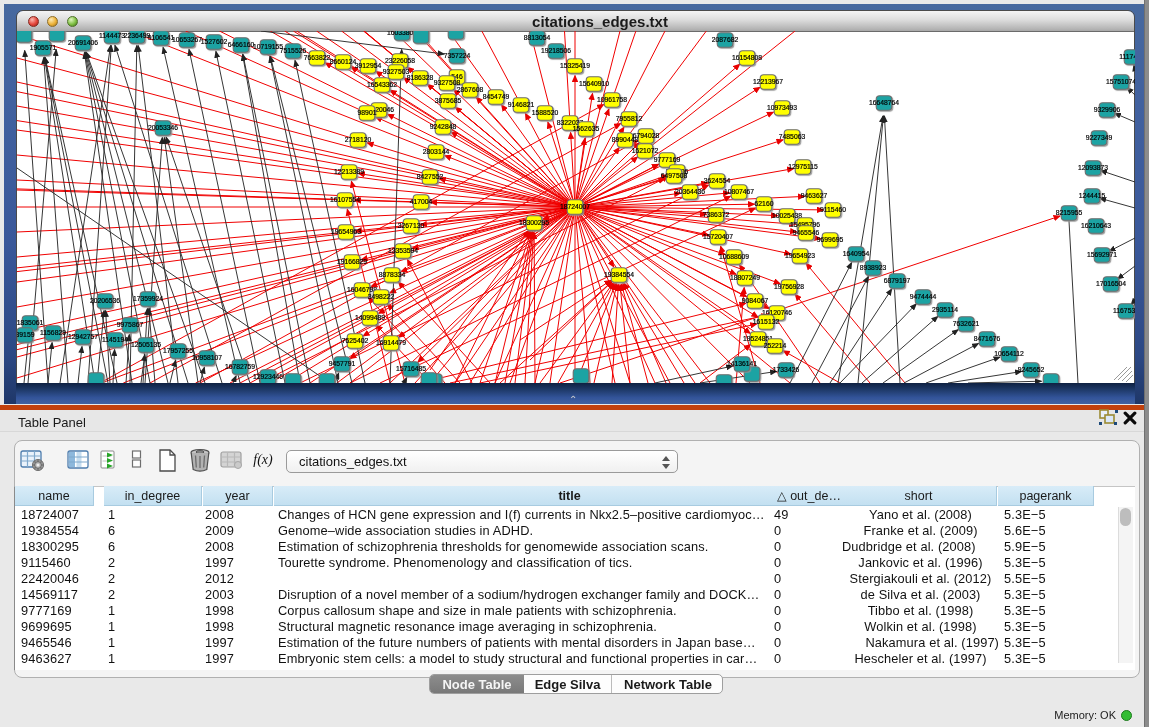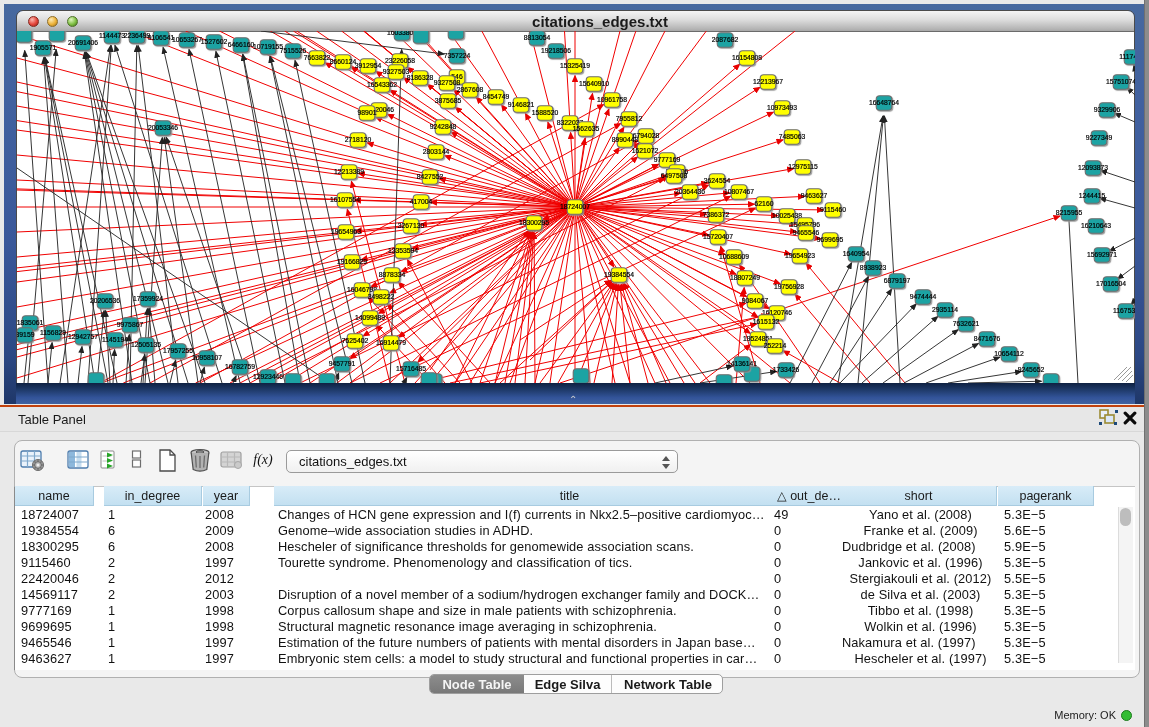--- a/index.html
+++ b/index.html
@@ -586,21 +586,21 @@
       <line x1="1118" y1="380" x2="1131" y2="367"></line>
       <line x1="1122" y1="381" x2="1132" y2="371"></line>
       <line x1="1126" y1="382" x2="1133" y2="375"></line>
       <line x1="1114" y1="380" x2="1127" y2="367"></line>
     </g>
 </svg>
 
 <div class="abs" style="left:569px;top:396px;width:12px;height:8px;color:#cfcfcf;font-size:10px;line-height:8px;">⌃</div>
 
 <div class="abs" style="left:0;top:404px;width:1144px;height:323px;background:#e9e9e9;"></div>
-<div class="abs" style="left:0;top:405px;width:1144px;height:27px;background:#e7e7e7;border-top:2px solid #c2410c;border-bottom:1px solid #d8d8d8;">
+<div class="abs" style="left:0;top:405px;width:1144px;height:27px;background:#e7e7e7;border-top:5px solid #c2410c;border-bottom:1px solid #d8d8d8;">
  <div style="font-size:13px;color:#1a1a1a;line-height:26px;padding-left:18px;">Table Panel</div>
 </div>
 <svg width="24" height="20" viewBox="0 0 24 20" style="position:absolute;left:1097px;top:408px">
 <rect x="3" y="2" width="8" height="8" fill="#e8f0fa" stroke="#9b8b33" stroke-width="1.6"></rect>
 <rect x="8" y="7" width="9" height="8" fill="#dbe8f8" stroke="#9b8b33" stroke-width="1.6"></rect>
 <rect x="18" y="2" width="3" height="3" fill="#1d4a7a"></rect>
 <rect x="2" y="14" width="3" height="3" fill="#1d4a7a"></rect>
 <rect x="17" y="14" width="3" height="3" fill="#1d4a7a"></rect>
 </svg>
 <svg class="abs" style="left:1123px;top:411px" width="14" height="14" viewBox="0 0 14 14">
@@ -658,22 +658,22 @@
  <svg class="abs" style="right:6px;top:4px" width="10" height="15" viewBox="0 0 10 15">
   <path d="M5 1 L9 6 L1 6 z" fill="#555"></path>
       <path d="M5 14 L9 9 L1 9 z" fill="#555"></path>
  </svg>
 </div>
 
 <div class="abs" style="left:14px;top:486px;width:1121px;height:184px;background:#fff;border-left:1px solid #8a8a8a;border-top:1px solid #c5c5c5;"></div>
 
 <div class="abs hdr" style="left:15px;top:486px;width:79px;">name</div>
 <div class="abs hdr" style="left:104px;top:486px;width:98px;">in_degree</div>
-<div class="abs hdr" style="left:203px;top:486px;width:47px;">year</div>
-<div class="abs hdr" style="left:274px;top:486px;width:592px;">title</div>
+<div class="abs hdr" style="left:203px;top:486px;width:70px;">year</div>
+<div class="abs hdr" style="left:274px;top:486px;width:592px;font-weight:bold;">title</div>
 <div class="abs hdr" style="left:769px;top:486px;width:81px;">△ out_de…</div>
 <div class="abs hdr" style="left:841px;top:486px;width:156px;">short</div>
 <div class="abs hdr" style="left:998px;top:486px;width:96px;">pagerank</div>
 <style>
 .hdr { height:20px; background:linear-gradient(180deg,#d8ecf8,#c3e0f1); border-right:1px solid #a8cbe0;
  border-bottom:1px solid #a8cbe0; font-size:12.5px; color:#1a1a1a; text-align:center; line-height:20px; }
 .trow { position:absolute; left:15px; width:1100px; height:16px; font-size:12.8px; letter-spacing:0.12px; color:#111; }
 .trow span { position:absolute; top:0; line-height:16px; white-space:nowrap; }
 </style>
 <div class="trow" style="top:507px">
@@ -691,21 +691,21 @@
     <span style="left:190px">2009</span>
 <span style="left:263px;width:496px;overflow:hidden">Genome–wide association studies in ADHD.</span>
     <span style="left:759px">0</span>
 <span style="left:827px;width:157px;text-align:center">Franke et al. (2009)</span>
     <span style="left:989px">5.6E−5</span>
   </div>
 <div class="trow" style="top:539px">
 <span style="left:6px">18300295</span>
     <span style="left:93px">6</span>
     <span style="left:190px">2008</span>
-<span style="left:263px;width:496px;overflow:hidden">Hescheler of significance thresholds for genomewide association scans.</span>
+<span style="left:263px;width:496px;overflow:hidden">Estimation of schizophrenia thresholds for genomewide association scans.</span>
     <span style="left:759px">0</span>
 <span style="left:827px;width:157px;text-align:left">Dudbridge et al. (2008)</span>
     <span style="left:989px">5.9E−5</span>
   </div>
 <div class="trow" style="top:555px">
 <span style="left:6px">9115460</span>
     <span style="left:93px">2</span>
     <span style="left:190px">1997</span>
 <span style="left:263px;width:496px;overflow:hidden">Tourette syndrome. Phenomenology and classification of tics.</span>
     <span style="left:759px">0</span>
@@ -737,30 +737,30 @@
     <span style="left:759px">0</span>
 <span style="left:827px;width:157px;text-align:center">Tibbo et al. (1998)</span>
     <span style="left:989px">5.3E−5</span>
   </div>
 <div class="trow" style="top:619px">
 <span style="left:6px">9699695</span>
     <span style="left:93px">1</span>
     <span style="left:190px">1998</span>
 <span style="left:263px;width:496px;overflow:hidden">Structural magnetic resonance image averaging in schizophrenia.</span>
     <span style="left:759px">0</span>
-<span style="left:827px;width:157px;text-align:center">Wolkin et al. (1996)</span>
+<span style="left:827px;width:157px;text-align:center">Wolkin et al. (1998)</span>
     <span style="left:989px">5.3E−5</span>
   </div>
 <div class="trow" style="top:635px">
 <span style="left:6px">9465546</span>
     <span style="left:93px">1</span>
     <span style="left:190px">1997</span>
 <span style="left:263px;width:496px;overflow:hidden">Estimation of the future numbers of patients with mental disorders in Japan base…</span>
     <span style="left:759px">0</span>
-<span style="left:827px;width:157px;text-align:left">Nakamura et al. (1997)</span>
+<span style="left:827px;width:157px;text-align:right">Nakamura et al. (1997)</span>
     <span style="left:989px">5.3E−5</span>
   </div>
 <div class="trow" style="top:651px">
 <span style="left:6px">9463627</span>
     <span style="left:93px">1</span>
     <span style="left:190px">1997</span>
 <span style="left:263px;width:496px;overflow:hidden">Embryonic stem cells: a model to study structural and functional properties in car…</span>
     <span style="left:759px">0</span>
 <span style="left:827px;width:157px;text-align:center">Hescheler et al. (1997)</span>
     <span style="left:989px">5.3E−5</span>

